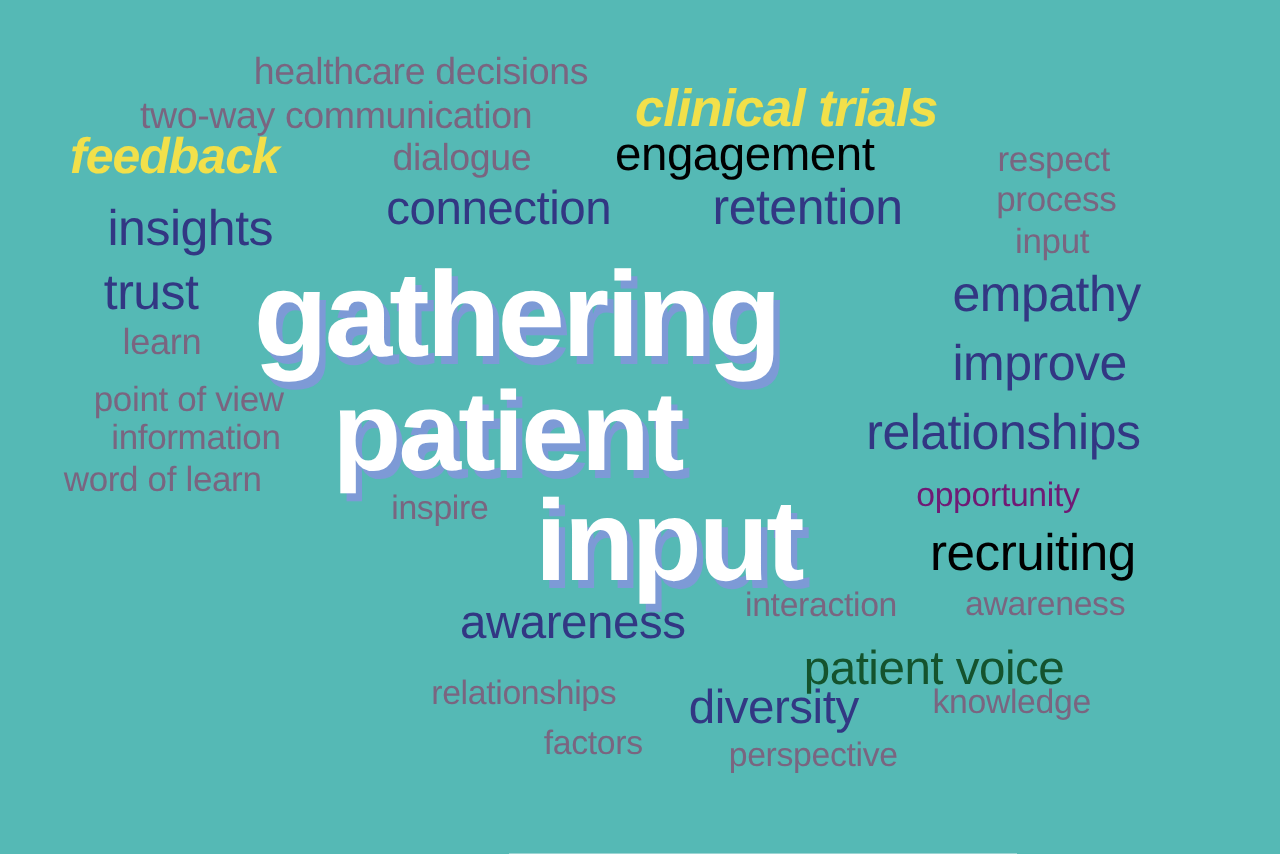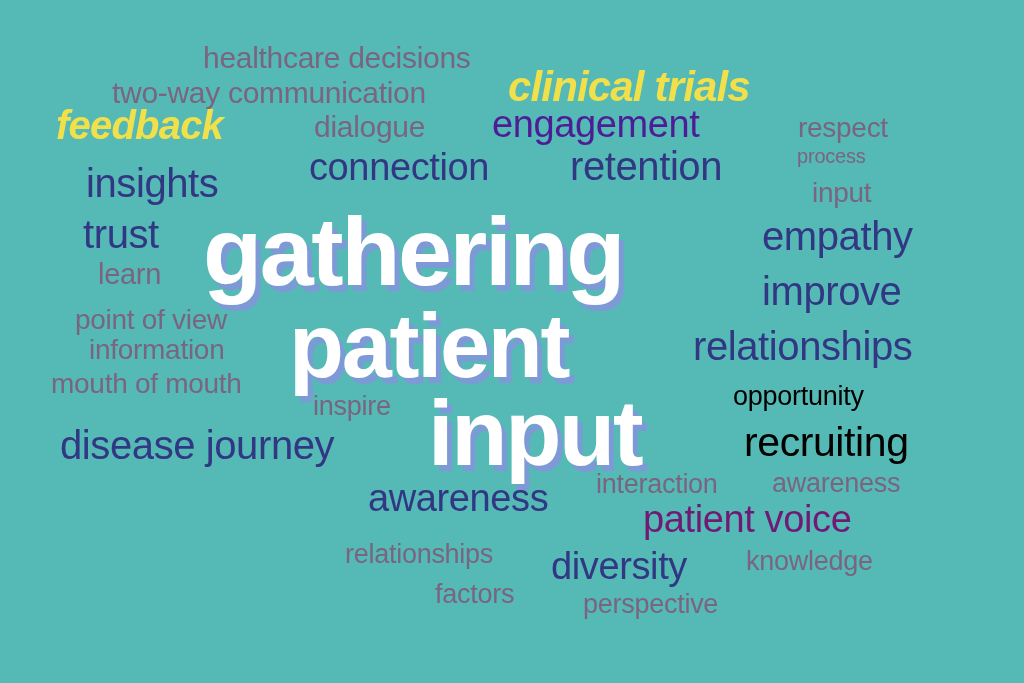--- a/index.html
+++ b/index.html
@@ -41,72 +41,71 @@
   <span class="word w-light" style="left:203px; top:43px; font-size:30px; color:#7a6580;">healthcare decisions</span>
 
   <span class="word w-light" style="left:112px; top:78px; font-size:30px; color:#7a6580;">two-way communication</span>
 
   <span class="word w-italic" style="left:508px; top:66px; font-size:42px; color:#f2e04a;">clinical trials</span>
 
   <span class="word w-italic" style="left:56px; top:105px; font-size:40px; color:#f2e04a;">feedback</span>
 
   <span class="word w-light" style="left:314px; top:112px; font-size:30px; color:#7a6580;text-align:center;">dialogue</span>
 
-  <span class="word w-normal" style="left:492px; top:105px; font-size:38px; color:#4c1d95;">engagement</span>
+  <span class="word w-normal" style="left:492px; top:105px; font-size:38px; color:#000000;">engagement</span>
 
   <span class="word w-light" style="left:798px; top:114px; font-size:28px; color:#7a6580;">respect</span>
 
   <span class="word w-normal" style="left:309px; top:148px; font-size:38px; color:#323783;">connection</span>
 
   <span class="word w-normal" style="left:86px; top:163px; font-size:40px; color:#323783;">insights</span>
 
   <span class="word w-normal" style="left:570px; top:146px; font-size:40px; color:#323783;">retention</span>
 
-  <span class="word w-light" style="left:797px; top:146px; font-size:20px; color:#7a6580;">process</span>
+  <span class="word w-light" style="left:797px; top:146px; font-size:28px; color:#7a6580;">process</span>
 
   <span class="word w-normal" style="left:83px; top:214px; font-size:40px; color:#323783;">trust</span>
 
   <span class="word w-light" style="left:812px; top:179px; font-size:28px; color:#7a6580;">input</span>
 
   <span class="word w-huge shadowed" style="left:203px; top:203px; font-size:97px; color:#ffffff;">gathering</span>
 
   <span class="word w-normal" style="left:762px; top:216px; font-size:40px; color:#323783;">empathy</span>
 
   <span class="word w-light" style="left:98px; top:260px; font-size:29px; color:#7a6580;">learn</span>
 
   <span class="word w-normal" style="left:762px; top:271px; font-size:40px; color:#323783;">improve</span>
 
   <span class="word w-light" style="left:75px; top:306px; font-size:28px; color:#7a6580;">point of view</span>
 
-  <span class="word w-huge shadowed" style="left:289px; top:301px; font-size:90px; color:#ffffff;">patient</span>
+  <span class="word w-huge shadowed" style="left:266px; top:301px; font-size:90px; color:#ffffff;">patient</span>
 
   <span class="word w-normal" style="left:693px; top:326px; font-size:40px; color:#323783;">relationships</span>
 
   <span class="word w-light" style="left:89px; top:336px; font-size:28px; color:#7a6580;">information</span>
 
-  <span class="word w-light" style="left:51px; top:370px; font-size:28px; color:#7a6580;">mouth of mouth</span>
+  <span class="word w-light" style="left:51px; top:370px; font-size:28px; color:#7a6580;">word of learn</span>
 
   <span class="word w-light" style="left:313px; top:393px; font-size:27px; color:#7a6580;">inspire</span>
 
   <span class="word w-huge shadowed" style="left:428px; top:387px; font-size:92px; color:#ffffff;">input</span>
 
-  <span class="word w-light" style="left:733px; top:383px; font-size:27px; color:#000000;">opportunity</span>
+  <span class="word w-light" style="left:733px; top:383px; font-size:27px; color:#701a75;">opportunity</span>
 
-  <span class="word w-normal" style="left:60px; top:425px; font-size:40px; color:#323783;">disease journey</span>
 
   <span class="word w-normal" style="left:744px; top:422px; font-size:41px; color:#000000;">recruiting</span>
 
 
   <span class="word w-light" style="left:596px; top:471px; font-size:27px; color:#7a6580;">interaction</span>
 
   <span class="word w-light" style="left:772px; top:470px; font-size:27px; color:#7a6580;">awareness</span>
 
   <span class="word w-normal" style="left:368px; top:479px; font-size:38px; color:#323783;">awareness</span>
 
-  <span class="word w-normal" style="left:643px; top:500px; font-size:38px; color:#701a75;">patient voice</span>
+  <span class="word w-normal" style="left:643px; top:516px; font-size:38px; color:#14532d;">patient voice</span>
 
 
   <span class="word w-light" style="left:345px; top:541px; font-size:27px; color:#7a6580;">relationships</span>
 
   <span class="word w-normal" style="left:551px; top:547px; font-size:38px; color:#323783;">diversity</span>
 
   <span class="word w-light" style="left:746px; top:548px; font-size:27px; color:#7a6580;">knowledge</span>
 
   <span class="word w-light" style="left:435px; top:581px; font-size:27px; color:#7a6580;">factors</span>
 

